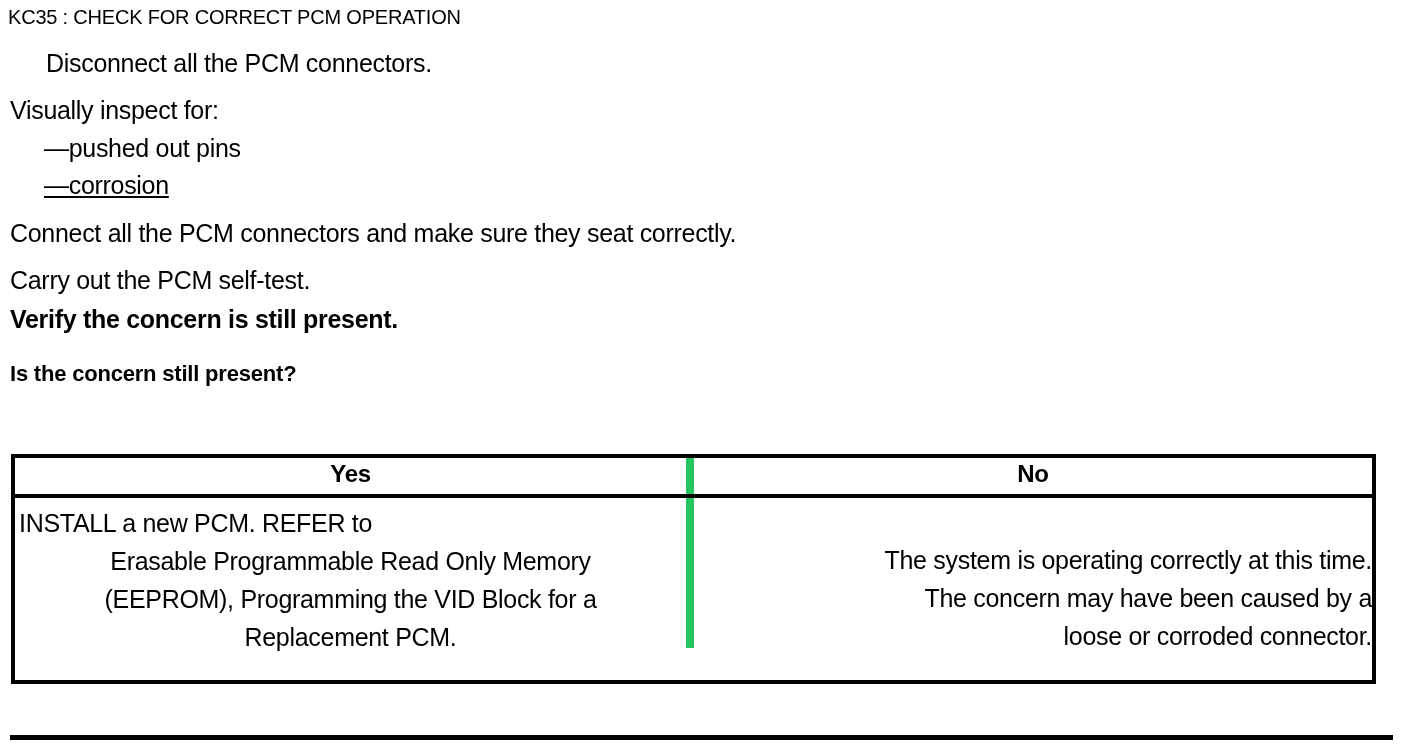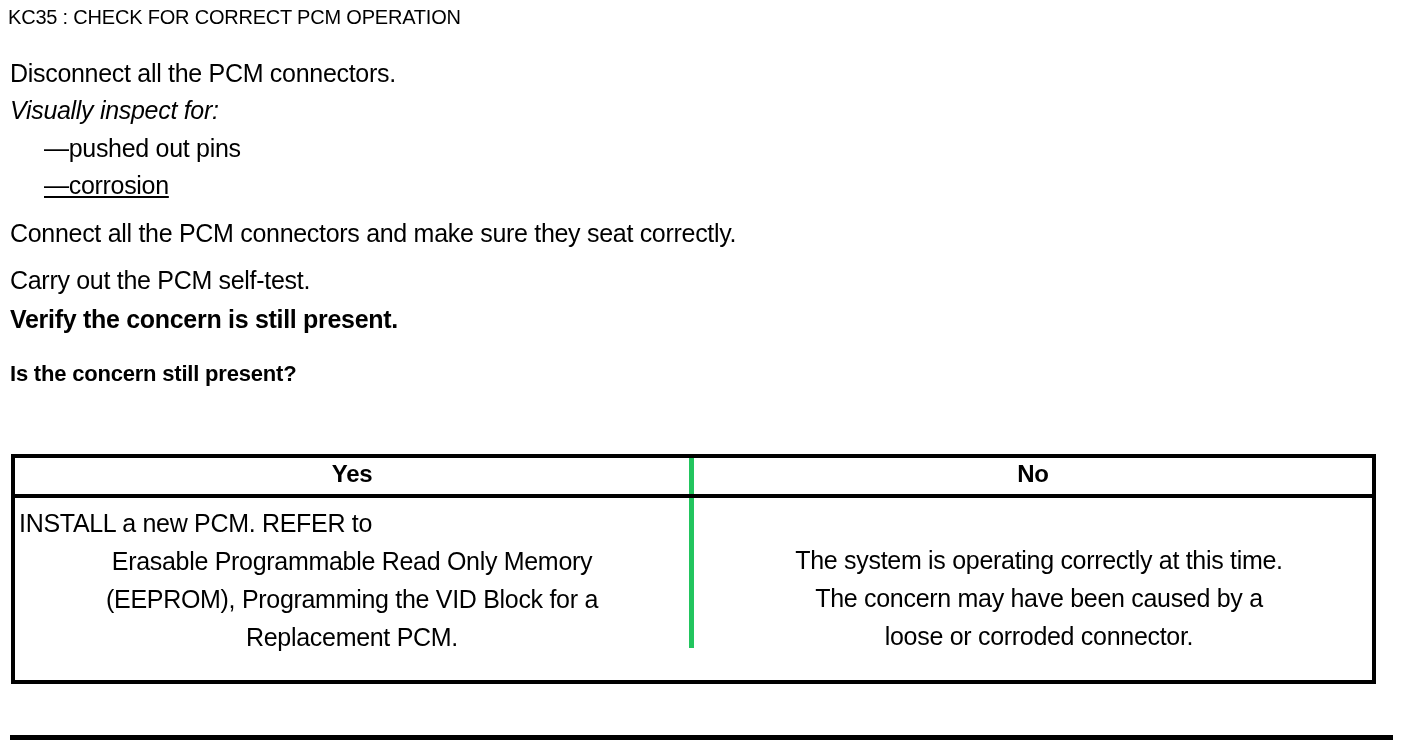--- a/index.html
+++ b/index.html
@@ -71,21 +71,21 @@
     display: flex;
   }
   .table-body-row {
     position: relative;
     height: 150px;
     display: flex;
   }
   .col-yes {
     width: 679px;
     box-sizing: border-box;
-    border-right: 5px solid #22c55e;
+    border-right: 8px solid #22c55e;
     position: relative;
   }
   .col-no {
     flex: 1;
     box-sizing: border-box;
     position: relative;
   }
   .th-label {
     position: absolute;
     left: 0;
@@ -109,43 +109,43 @@
     right: 0;
     top: 6px;
     text-align: center;
   }
   .cell-yes-body .line-1 { text-align: left; padding-left: 4px; }
   .cell-no-body {
     position: absolute;
     left: 12px;
     right: 0;
     top: 43px;
-    text-align: center;
+    text-align: right;
   }
 
   
   .bottom-rule {
     position: absolute;
     left: 10px;
     top: 735px;
     width: 1383px;
     height: 5px;
     background: #000000;
   }
 </style>
 </head>
 <body>
 
 <div class="page">
 
   <div class="step-title">KC35 : CHECK FOR CORRECT PCM OPERATION</div>
 
   <div id="body-lines-host">
-      <div class="body-line" style="top: 61px;">Disconnect all the PCM connectors.</div>
-      <div class="body-line" style="top: 98px; font-style: italic;">Visually inspect for:</div>
+      <div class="body-line" style="top: 51px; margin-left: 36px;">Disconnect all the PCM connectors.</div>
+      <div class="body-line" style="top: 98px;">Visually inspect for:</div>
       <div class="body-line indent" style="top: 136px;">—pushed out pins</div>
       <div class="body-line indent" style="top: 173px; text-decoration: underline;">—corrosion</div>
       <div class="body-line" style="top: 221px;">Connect all the PCM connectors and make sure they seat correctly.</div>
       <div class="body-line" style="top: 268px;">Carry out the PCM self-test.</div>
       <div class="body-line" style="top: 307px; font-weight: bold;">Verify the concern is still present.</div>
       <div class="body-line bold" style="top: 363px;">Is the concern still present?</div>
     </div>
 
   <div class="decision-table">
 

